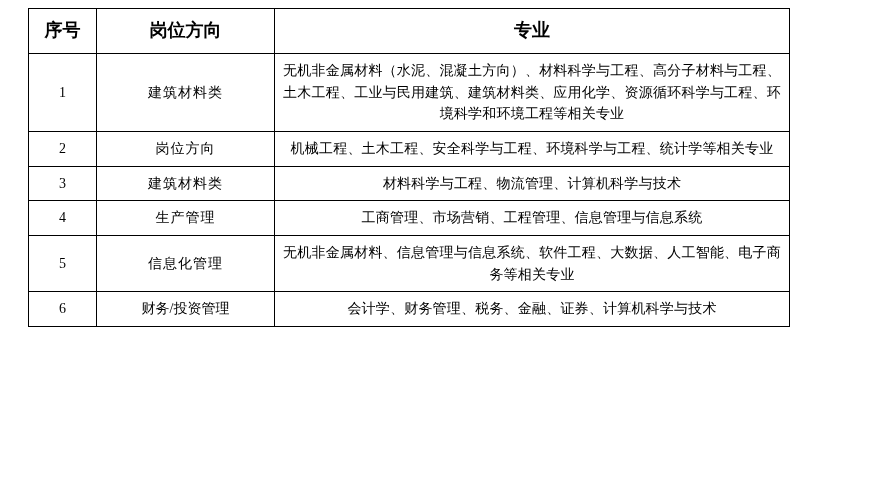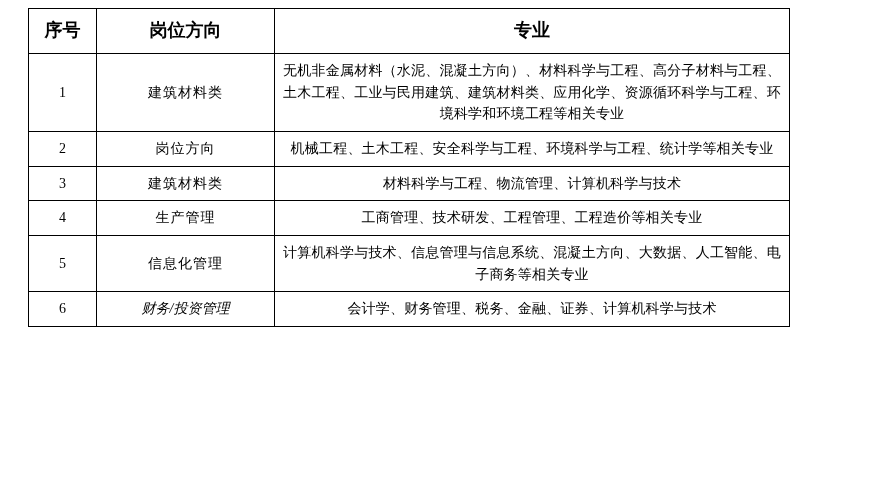--- a/index.html
+++ b/index.html
@@ -57,21 +57,20 @@
   }
   td.no {
     font-size: 17px;
   }
   td.dir {
     font-size: 17px;
     letter-spacing: 1px;
   }
   td.dir.tight {
     letter-spacing: 0;
-    font-style: italic;
   }
 </style>
 </head>
 <body>
 
 <div class="page">
   <table class="job-table">
     <colgroup>
       <col class="c-no">
       <col class="c-dir">
@@ -96,26 +95,26 @@
         <td class="major justify">机械工程、土木工程、安全科学与工程、环境科学与工程、统计学等相关专业</td>
       </tr>
       <tr>
         <td class="no">3</td>
         <td class="dir">建筑材料类</td>
         <td class="major">材料科学与工程、物流管理、计算机科学与技术</td>
       </tr>
       <tr>
         <td class="no">4</td>
         <td class="dir">生产管理</td>
-        <td class="major">工商管理、技术研发、工程管理、工程造价等相关专业</td>
+        <td class="major">工商管理、市场营销、工程管理、信息管理与信息系统</td>
       </tr>
       <tr>
         <td class="no">5</td>
         <td class="dir">信息化管理</td>
-        <td class="major justify">计算机科学与技术、信息管理与信息系统、混凝土方向、大数据、人工智能、电子商务等相关专业</td>
+        <td class="major justify">无机非金属材料、信息管理与信息系统、软件工程、大数据、人工智能、电子商务等相关专业</td>
       </tr>
       <tr>
         <td class="no">6</td>
         <td class="dir tight">财务/投资管理</td>
         <td class="major">会计学、财务管理、税务、金融、证券、计算机科学与技术</td>
       </tr>
     </tbody>
   </table>
 </div>
 

